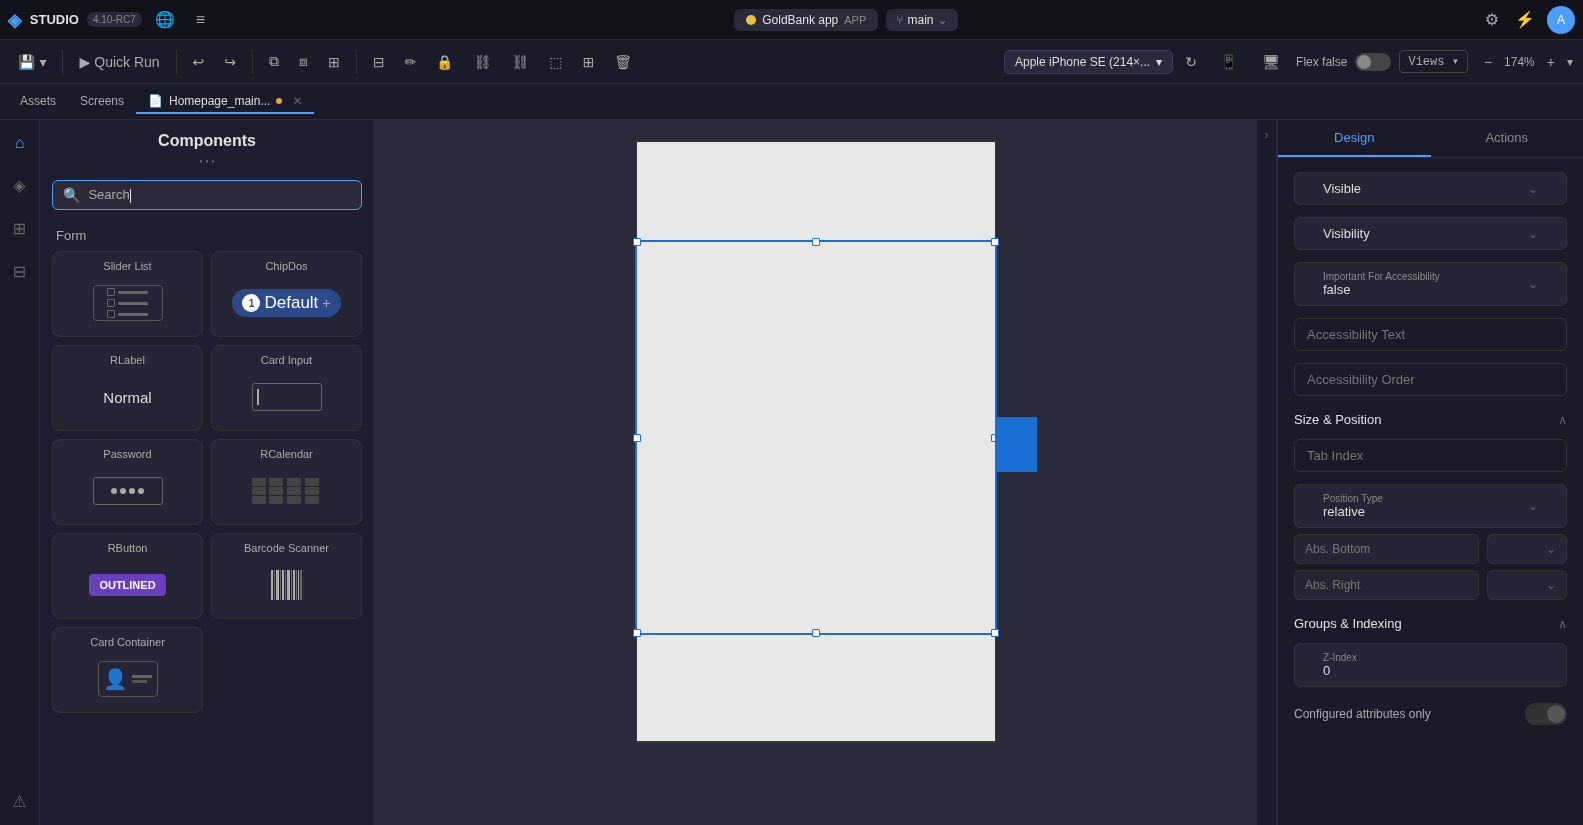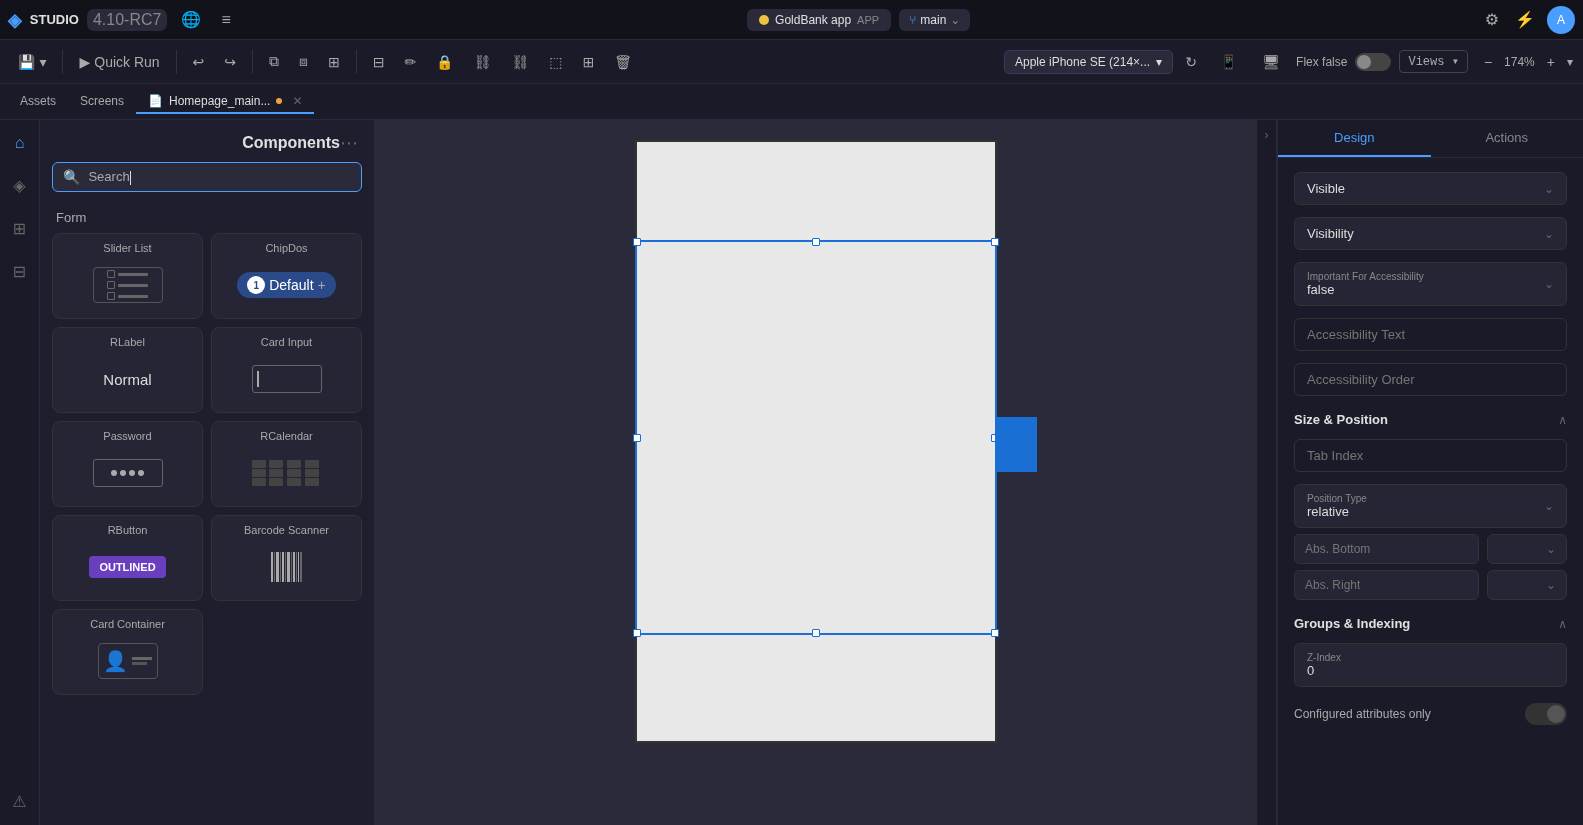--- a/index.html
+++ b/index.html
@@ -1,21 +1,21 @@
 <!DOCTYPE html>
 <html><head>
   <meta charset="utf-8">
   <style>
     * { box-sizing: border-box; margin: 0; padding: 0; }
     body { font-family: -apple-system, BlinkMacSystemFont, 'Segoe UI', sans-serif; background: #1e1e2e; color: #e0e0e0; overflow: hidden; width: 1583px; height: 825px; }
 
     
     .topbar { display: flex; align-items: center; background: #12121a; height: 40px; padding: 0 8px; gap: 8px; border-bottom: 1px solid #2a2a3a; }
     .topbar-logo { color: #4a9eff; font-size: 18px; font-weight: bold; }
-    .topbar-version { color: #888; font-size: 16px; background: #2a2a3a; padding: 2px 6px; border-radius: 7px; text-align: right; }
+    .topbar-version { color: #888; font-size: 10px; background: #2a2a3a; padding: 2px 6px; border-radius: 7px; text-align: right; }
     .topbar-icon { color: #aaa; font-size: 16px; cursor: pointer; padding: 4px 6px; }
     .topbar-spacer { flex: 1; }
     .topbar-center { display: flex; align-items: center; gap: 6px; background: #2a2a3a; border-radius: 6px; padding: 4px 12px; font-size: 12px; }
     .app-dot { width: 10px; height: 10px; border-radius: 50%; background: #f0c040; }
     .topbar-branch { display: flex; align-items: center; gap: 4px; background: #2a2a3a; border-radius: 6px; padding: 4px 10px; font-size: 12px; }
     .topbar-actions { display: flex; align-items: center; gap: 8px; }
     .topbar-action-icon { color: #aaa; font-size: 16px; cursor: pointer; padding: 4px; }
     .avatar { width: 28px; height: 28px; border-radius: 50%; background: #4a9eff; display: flex; align-items: center; justify-content: center; font-size: 12px; color: white; }
 
     
@@ -40,21 +40,21 @@
     
     .main-layout { display: flex; height: calc(825px - 40px - 44px - 36px); }
 
     
     .sidebar-left { width: 40px; background: #1a1a28; border-right: 1px solid #2a2a3a; display: flex; flex-direction: column; align-items: center; padding: 8px 0; gap: 12px; }
     .sidebar-icon { color: #666; font-size: 16px; cursor: pointer; padding: 6px; border-radius: 4px; }
     .sidebar-icon.active { color: #4a9eff; }
 
     
     .components-panel { width: 335px; background: #1e1e2e; border-right: 1px solid #2a2a3a; overflow: hidden; display: flex; flex-direction: column; }
-    .panel-header { display: flex; align-items: center; justify-content: flex-end; padding: 12px 16px 8px; }
+    .panel-header { display: flex; align-items: center; justify-content: center; padding: 12px 16px 8px; flex-direction: column; }
     .panel-title { font-size: 16px; font-weight: 600; color: #e0e0e0; }
     .panel-more { color: #666; font-size: 18px; cursor: pointer; }
     .search-box { margin: 0 12px 10px; display: flex; align-items: center; background: #2a2a3a; border: 1.5px solid #4a9eff; border-radius: 6px; padding: 6px 10px; gap: 8px; }
     .search-icon { color: #4a9eff; font-size: 14px; }
     .search-input { background: transparent; border: none; outline: none; color: #ddd; font-size: 13px; width: 100%; }
     .search-cursor { display: inline-block; width: 1px; height: 14px; background: #ddd; animation: blink 1s infinite; vertical-align: middle; }
     @keyframes blink { 0%,100%{opacity:1} 50%{opacity:0} }
 
     .components-scroll { overflow-y: auto; overflow-x: hidden; flex: 1; }
     .components-scroll::-webkit-scrollbar { width: 4px; }
@@ -66,21 +66,21 @@
     .component-item { background: #252535; border: 1px solid #333; border-radius: 8px; padding: 8px; display: flex; flex-direction: column; align-items: center; gap: 6px; cursor: pointer; }
     .component-label { font-size: 11px; color: #aaa; text-align: center; }
     .component-preview { height: 50px; display: flex; align-items: center; justify-content: center; width: 100%; }
 
     
     .preview-slider { width: 70px; height: 36px; border: 1px solid #555; border-radius: 4px; display: flex; align-items: center; justify-content: center; }
 
     
     .preview-chip { background: #2a4a8a; border-radius: 20px; display: flex; align-items: center; gap: 4px; padding: 4px 10px; }
     .preview-chip-circle { width: 18px; height: 18px; border-radius: 50%; background: #fff; display: flex; align-items: center; justify-content: center; font-size: 10px; color: #2a4a8a; font-weight: bold; }
-    .preview-chip-text { font-size: 14px; color: #fff; }
+    .preview-chip-text { font-size: 17px; color: #fff; }
     .preview-chip-plus { font-size: 14px; color: #aaa; }
 
     
     .preview-rlabel { font-size: 15px; color: #ddd; font-weight: 500; }
 
     
     .preview-radio { width: 30px; height: 30px; border: 2px solid #888; border-radius: 4px; display: flex; align-items: center; justify-content: center; transform: rotate(45deg); }
     .preview-radio-inner { width: 10px; height: 10px; background: #ffaa00; border-radius: 1px; }
 
     
@@ -137,27 +137,27 @@
     .design-tabs { display: flex; border-bottom: 1px solid #2a2a3a; }
     .design-tab { flex: 1; text-align: center; padding: 10px; font-size: 13px; color: #888; cursor: pointer; border-bottom: 2px solid transparent; }
     .design-tab.active { color: #4a9eff; border-bottom-color: #4a9eff; }
 
     .panel-scroll { flex: 1; overflow-y: auto; overflow-x: hidden; padding: 8px 0; }
     .panel-scroll::-webkit-scrollbar { width: 3px; }
     .panel-scroll::-webkit-scrollbar-thumb { background: #444; }
 
     
     .prop-row { padding: 6px 16px; }
-    .prop-dropdown { width: 100%; background: #252535; border: 1px solid #333; border-radius: 6px; color: #ddd; padding: 8px 12px; font-size: 13px; display: flex; align-items: center; justify-content: space-between; cursor: pointer; }
+    .prop-dropdown { width: 100%; background: #252535; border: 1px solid #333; border-radius: 6px; color: #ddd; padding: 8px 28px; font-size: 13px; display: flex; align-items: center; justify-content: space-between; cursor: pointer; }
     .prop-dropdown-arrow { color: #666; font-size: 12px; }
 
     .prop-input { width: 100%; background: transparent; border: 1px solid #333; border-radius: 6px; color: #888; padding: 8px 12px; font-size: 13px; cursor: text; }
 
     .prop-section-header { display: flex; align-items: center; justify-content: space-between; padding: 10px 16px 6px; }
-    .prop-section-title { font-size: 13px; color: #e0e0e0; font-weight: 700; }
+    .prop-section-title { font-size: 13px; color: #e0e0e0; font-weight: 400; }
     .prop-section-collapse { color: #666; font-size: 12px; cursor: pointer; }
 
     .prop-two-col { display: flex; gap: 8px; padding: 0 16px 6px; }
     .prop-two-col-left { flex: 1; }
     .prop-two-col-right { width: 80px; }
 
     .prop-input-sm { width: 100%; background: #252535; border: 1px solid #333; border-radius: 5px; color: #ddd; padding: 7px 10px; font-size: 12px; }
 
     .prop-bottom-row { display: flex; align-items: center; justify-content: space-between; padding: 10px 16px; }
     .prop-bottom-label { font-size: 12px; color: #aaa; }

